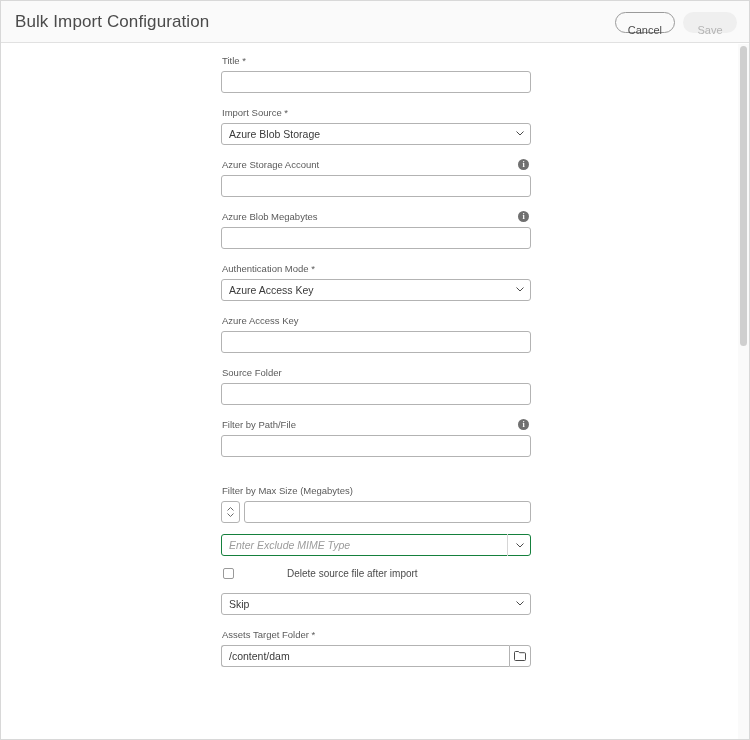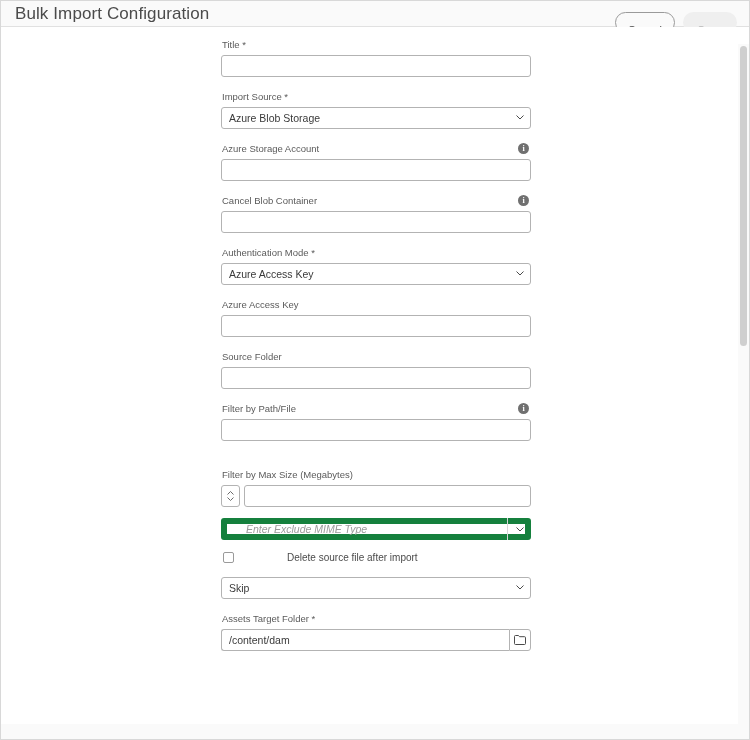--- a/index.html
+++ b/index.html
@@ -12,21 +12,21 @@
   .app {
     position: relative;
     width: 750px; height: 740px;
     background: #fafafa;
     border: 1px solid #d8d8d8;
     overflow: hidden;
   }
   
   .header {
     position: relative;
-    height: 26px;
+    height: 42px;
     background: #fafafa;
     border-bottom: 1px solid #e1e1e1;
     display: flex;
     align-items: center;
     padding: 0 14px;
   }
   .header-title {
     font-size: 17px;
     color: #4b4b4b;
     font-weight: 400;
@@ -157,27 +157,27 @@
     cursor: pointer;
   }
   .stepper svg { display: block; }
   .num-input { flex: 1 1 auto; }
 
   
   .mime-wrap { position: relative; width: 100%; margin-bottom: 6px; }
   .mime-box {
     width: 100%;
     height: 22px;
-    border: 6px solid #15803d;
+    border: 1px solid #15803d;
     border-radius: 3px;
     background: #fff;
     font-size: 10.5px;
     color: #9b9b9b;
     font-style: italic;
-    padding: 0 34px 0 19px;
+    padding: 0 34px 0 7px;
     line-height: 20px;
     display: flex;
     align-items: center;
   }
   .mime-chev {
     position: absolute;
     right: 0; top: 0;
     width: 24px; height: 22px;
     border-left: 1px solid #d6d6d6;
     display: flex; align-items: center; justify-content: center;
@@ -271,21 +271,21 @@
         <div class="label-row">
           <div class="label">Azure Storage Account</div>
           <div class="info-icon">i</div>
         </div>
         <input class="input" type="text" value="" style="">
       </div>
       <div class="spacer-14"></div>
 
       <div class="field">
         <div class="label-row">
-          <div class="label">Cancel Blob Container</div>
+          <div class="label">Azure Blob Megabytes</div>
           <div class="info-icon">i</div>
         </div>
         <input class="input" type="text" value="" style="">
       </div>
       <div class="spacer-14"></div>
 
       <div class="field">
         <div class="label">Authentication Mode *</div>
         <div class="select-wrap">
           <div class="select">Azure Access Key</div>

